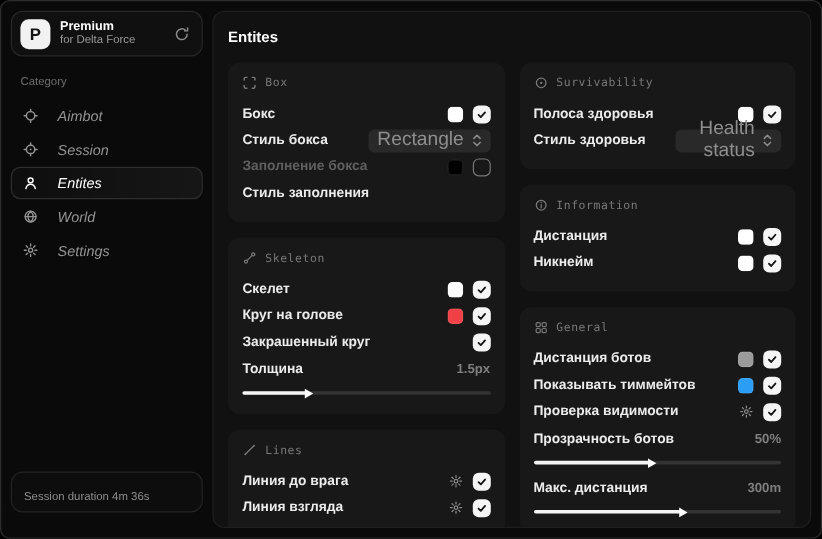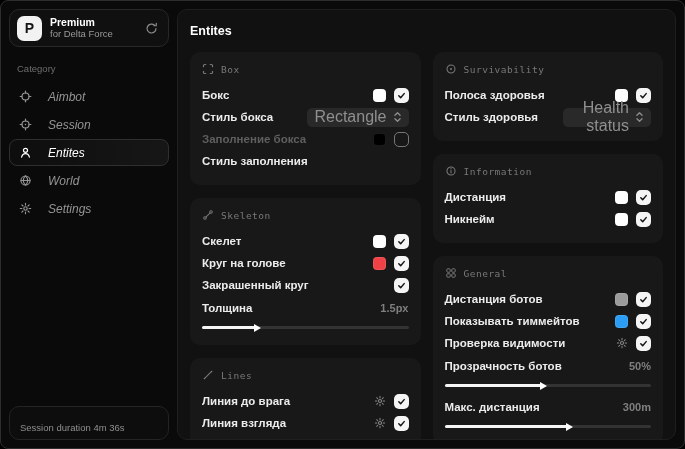--- a/index.html
+++ b/index.html
@@ -10,21 +10,21 @@
   .sidebar { width:176px; padding:8px; position:relative; flex-shrink:0; }
   .logo-box { height:38px; border:1px solid #282828; border-radius:10px; background:#101010; display:flex; align-items:center; padding:0 10px 0 7px; gap:8px; }
   .logo-badge { width:25px; height:25px; border-radius:7px; background:#f2f2f2; color:#141414; font-weight:700; font-size:14px; display:flex; align-items:center; justify-content:center; flex-shrink:0; }
   .logo-title { font-size:10.5px; font-weight:700; color:#ffffff; line-height:1.15; }
   .logo-sub { font-size:9.5px; color:#9a9a9a; line-height:1.15; margin-top:1px; }
   .logo-refresh { margin-left:auto; color:#8a8a8a; display:flex; cursor:pointer; }
   .cat-label { font-size:9.5px; color:#6e6e6e; margin:16px 0 9px 8px; }
   .nav-item { display:flex; align-items:center; gap:16px; height:27px; padding:0 9px; margin:1px 0; border-radius:8px; border:1px solid transparent; color:#949494; font-size:12px; cursor:pointer;font-style:italic; }
   .nav-item .icon { display:flex; }
   .nav-item.active { color:#ffffff; border-color:#2f2f2f; background:linear-gradient(90deg, rgba(255,255,255,0.015), rgba(255,255,255,0.05)); }
-  .session-box { position:absolute; left:8px; right:8px; bottom:8px; height:34px; border:1px solid #242424; border-radius:10px; background:#0d0d0d; display:flex; align-items:flex-end; padding:0 10px 6px; font-size:9.5px; color:#8f8f8f; }
+  .session-box { position:absolute; left:8px; right:8px; bottom:21px; height:34px; border:1px solid #242424; border-radius:10px; background:#0d0d0d; display:flex; align-items:flex-end; padding:0 10px 6px; font-size:9.5px; color:#8f8f8f; }
 
   
   .main { flex:1; margin:8px 8px 8px 0; background:#111111; border:1px solid #1f1f1f; border-radius:10px; padding:12px 12px; overflow:hidden; }
   .page-title { font-size:12.5px; font-weight:700; color:#ffffff; margin:2px 0 14px 0; }
   .columns { display:flex; gap:12px; }
   .col { flex:1; display:flex; flex-direction:column; gap:13px; min-width:0;text-align:right; }
   .card { background:#181818; border-radius:10px; padding:11px 12px 13px; }
   .card-header { display:flex; align-items:center; gap:7px; color:#787878; font-family:"DejaVu Sans Mono","Liberation Mono",monospace; font-size:9.5px; letter-spacing:0.5px; margin-bottom:9px; }
   .card-header .icon { display:flex; }
   .row { display:flex; align-items:center; justify-content:space-between; min-height:22px;gap:25px; }

